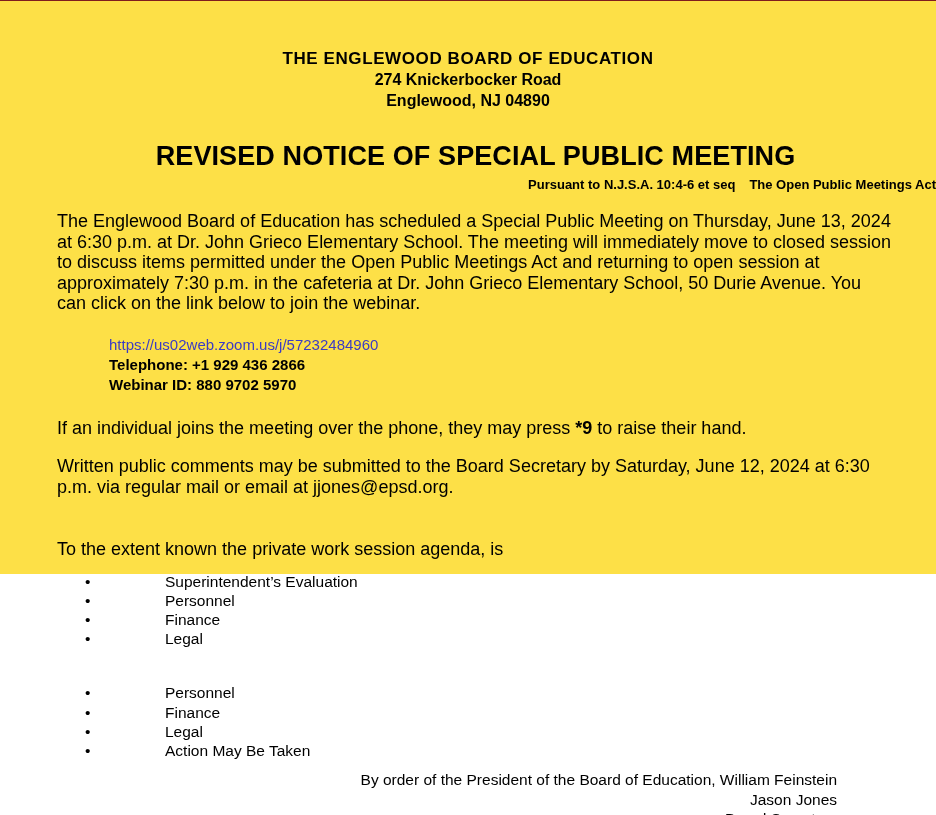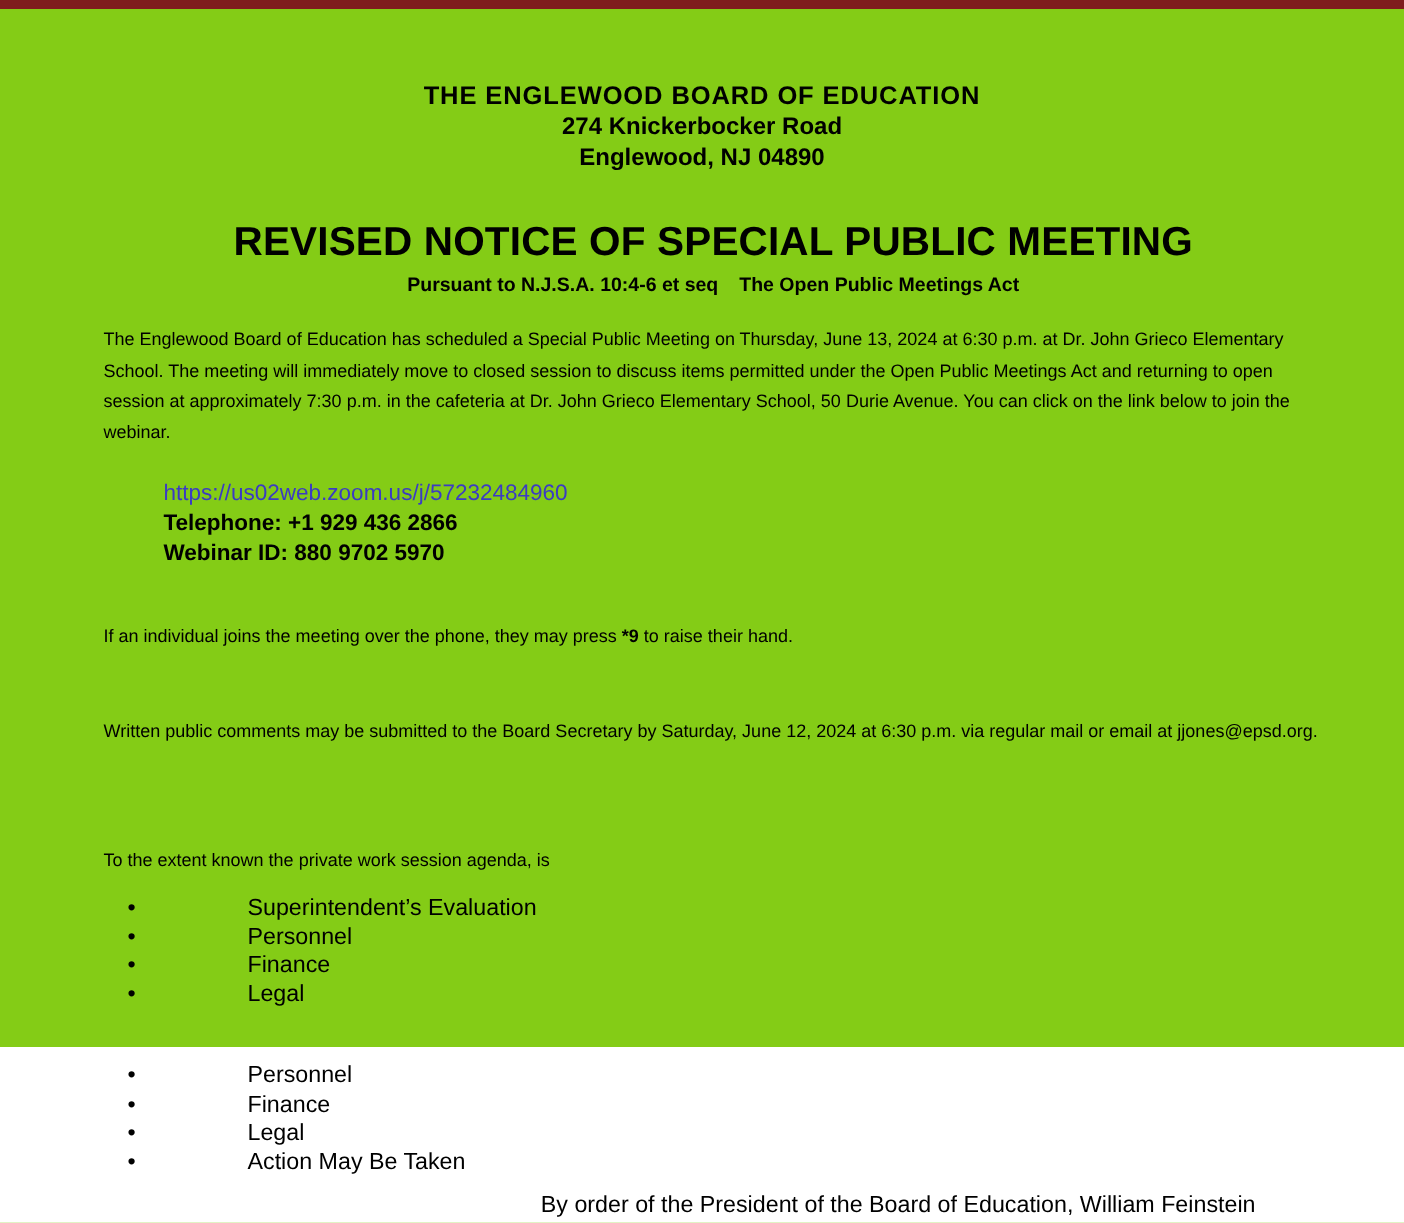--- a/index.html
+++ b/index.html
@@ -11,24 +11,24 @@
     width: 936px;
     height: 815px;
     font-family: "Liberation Sans", sans-serif;
     color: #000000;
     overflow: hidden;
     position: relative;
   }
   .page {
     position: relative;
     width: 936px;
-    height: 698px;
+    height: 574px;
     box-sizing: border-box;
-    border-top: 6px solid #7f1d1d;
-    background: #84cc16;
+    border-top: 1px solid #7f1d1d;
+    background: #fde047;
   }
   .doc-header {
     text-align: center;
     margin-top: 47px;
   }
   .org-name {
     font-size: 17px;
     font-weight: bold;
     letter-spacing: 0.6px;
     line-height: 21px;
@@ -47,34 +47,35 @@
     font-size: 27px;
     font-weight: bold;
     line-height: 31px;
     letter-spacing: 0.1px;
   }
   .doc-subtitle {
     font-size: 13px;
     font-weight: bold;
     line-height: 18px;
     margin-top: 4px;
+    text-align: right;
   }
   .doc-subtitle .gap {
     display: inline-block;
     width: 14px;
   }
   .body-area {
     margin-top: 17px;
     padding-left: 57px;
     padding-right: 44px;
   }
   p.para {
-    font-size: 12px;
+    font-size: 18px;
     line-height: 20.5px;
-    margin: 12px;
+    margin: 0;
   }
   .spacer-sm { height: 18px; }
   .spacer-md { height: 23px; }
   .spacer-xl { height: 42px; }
   .conf-block {
     margin-left: 52px;
     margin-top: 20px;
   }
   .conf-link {
     font-size: 15px;

